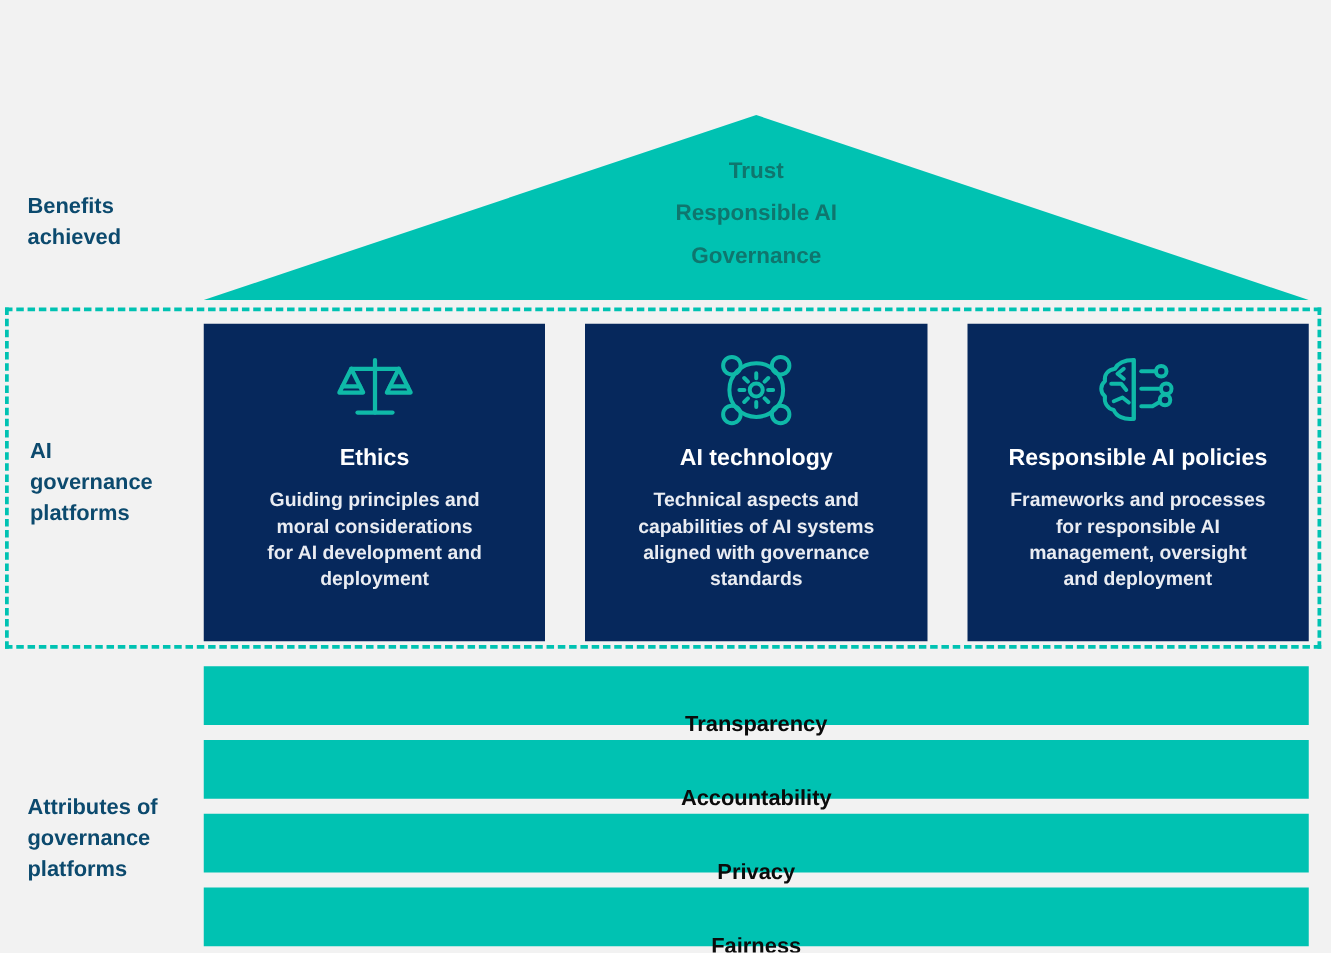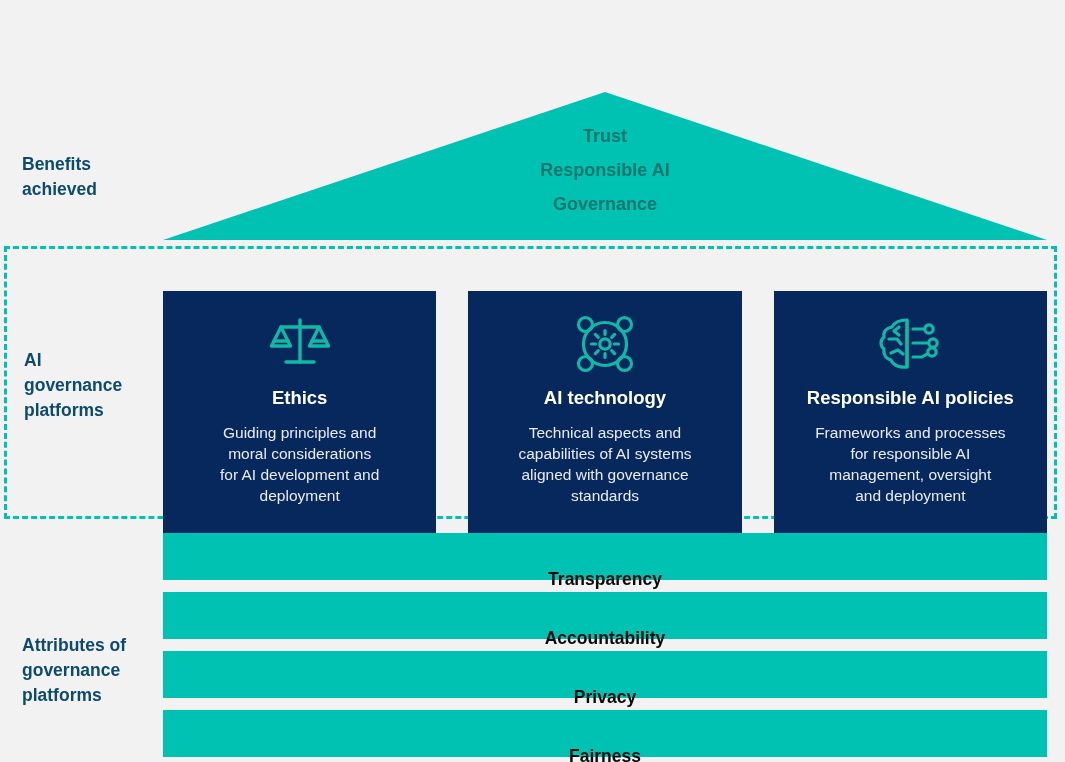--- a/index.html
+++ b/index.html
@@ -85,21 +85,20 @@
 
   
   .cards {
     position: absolute;
     left: 163px;
     top: 259px;
     width: 884px;
     height: 254px;
     display: flex;
     gap: 32px;
-    margin-top: 32px;
   }
   .card {
     flex: 1 1 0;
     background: #06285c;
     display: flex;
     flex-direction: column;
     align-items: center;
     padding: 24px 14px 18px 14px;
   }
   .card-icon {
@@ -114,21 +113,21 @@
   .card-title {
     font-size: 18.5px;
     font-weight: bold;
     color: #ffffff;
     text-align: center;
     line-height: 22px;
     margin-bottom: 13px;
   }
   .card-desc {
     font-size: 15.5px;
-    font-weight: normal;
+    font-weight: bold;
     color: #e9ecf2;
     text-align: center;
     line-height: 21px;
     white-space: pre-line;
   }
 
   
   .bars {
     position: absolute;
     left: 163px;

